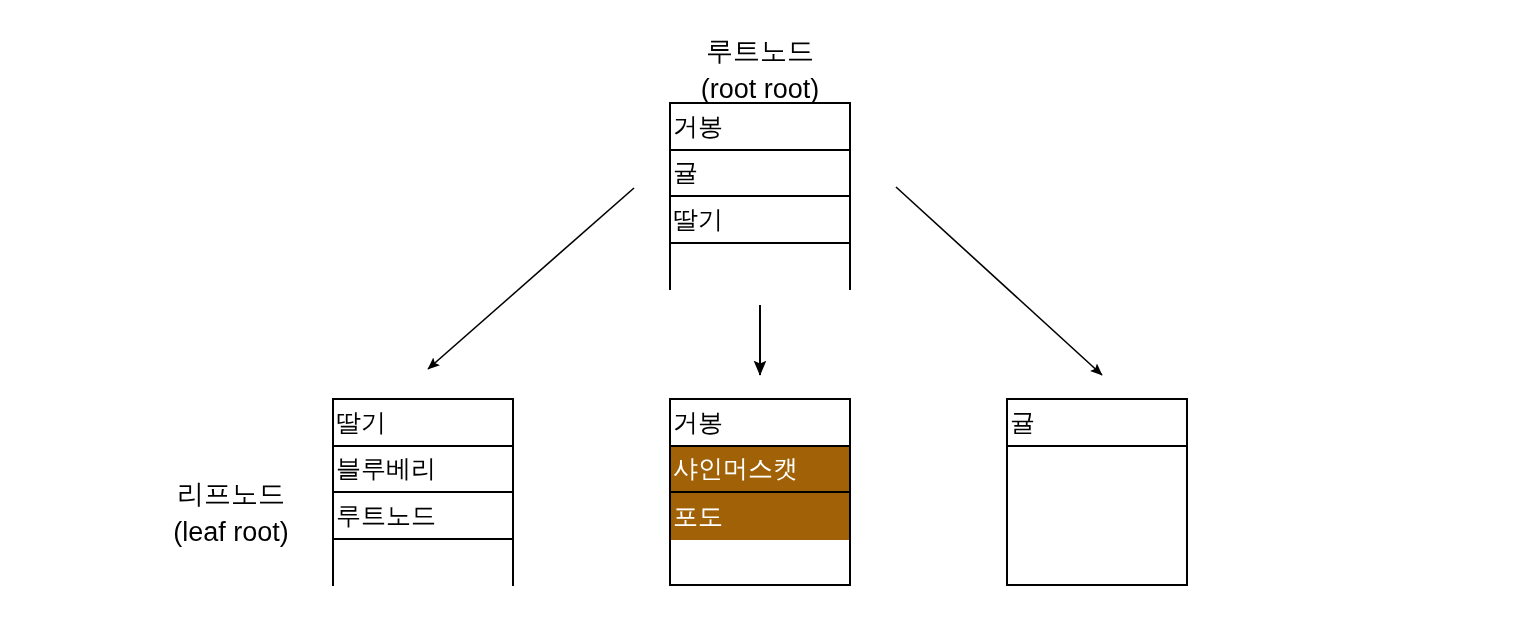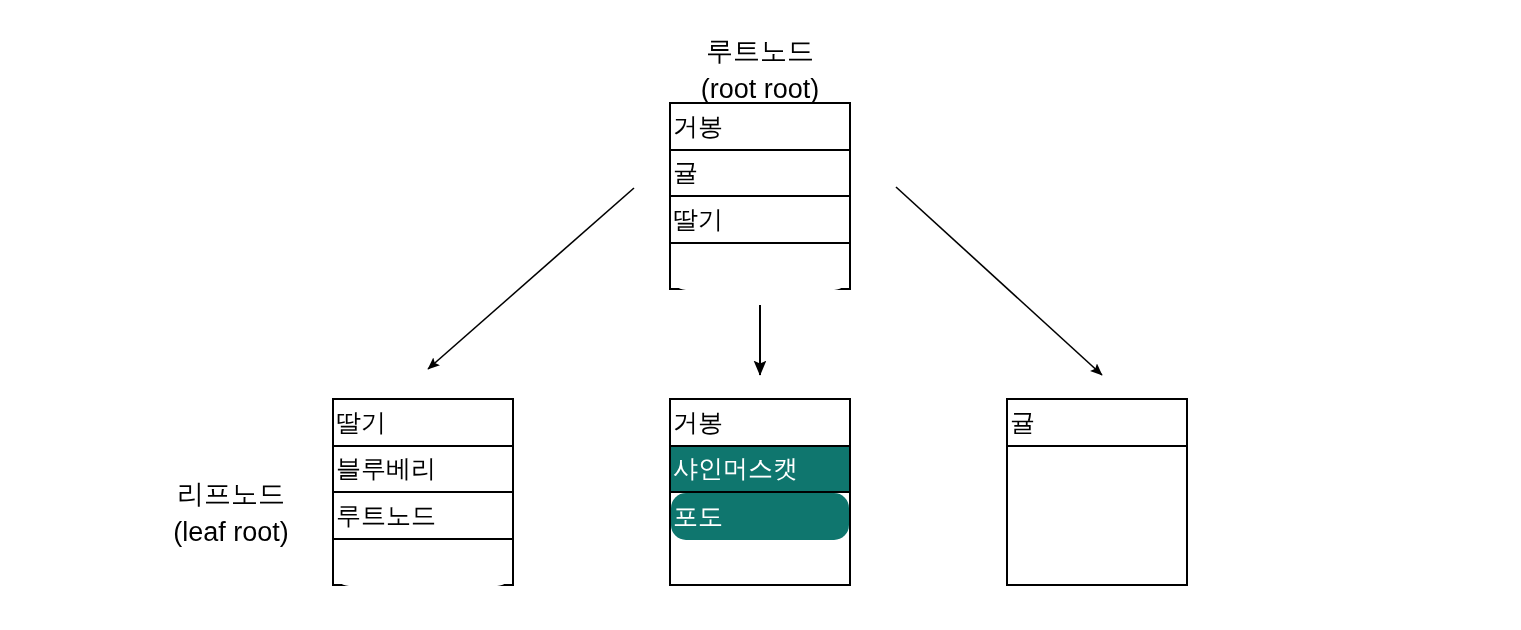--- a/index.html
+++ b/index.html
@@ -50,24 +50,23 @@
     padding-left: 2px;
     font-size: 25px;
     line-height: 1;
     white-space: nowrap;
     letter-spacing: 0px;
     background: #ffffff;
     color: #000000;
   }
   .node-row:last-child {
     border-bottom: none;
-    border-radius: 15px;
   }
   .node-row.highlight {
-    background: #0f766e;
+    background: #a16207;
     color: #ffffff;
   }
   .node-row.empty {
     color: transparent;
   }
 
   
   .caption {
     position: absolute;
     text-align: center;

